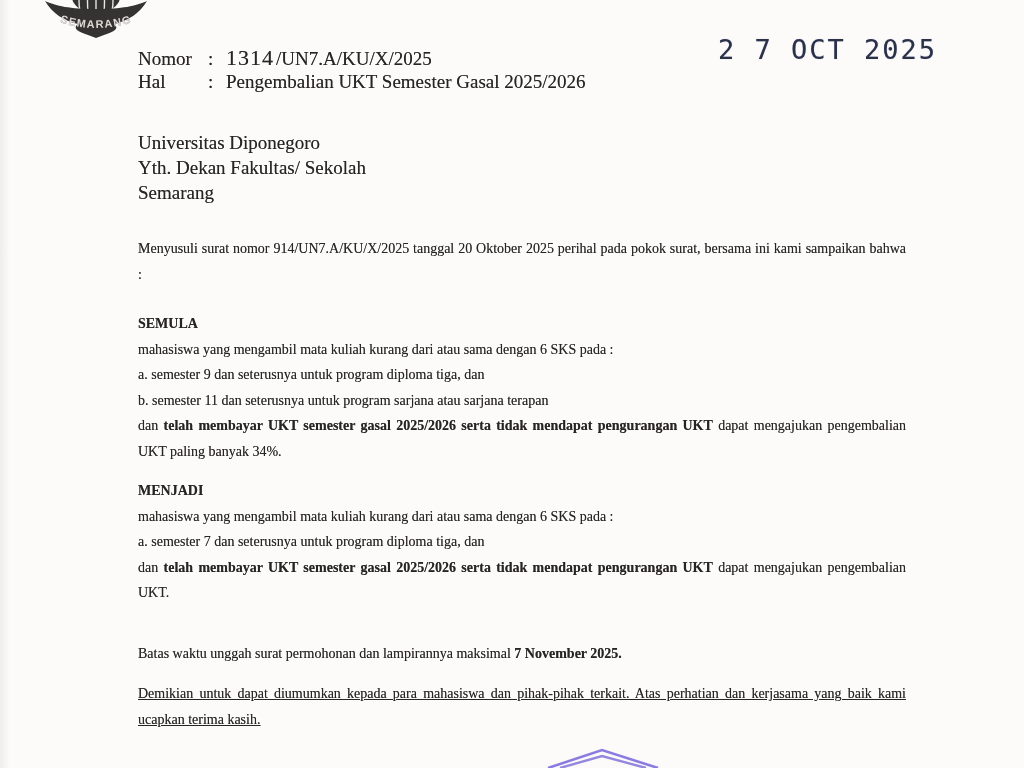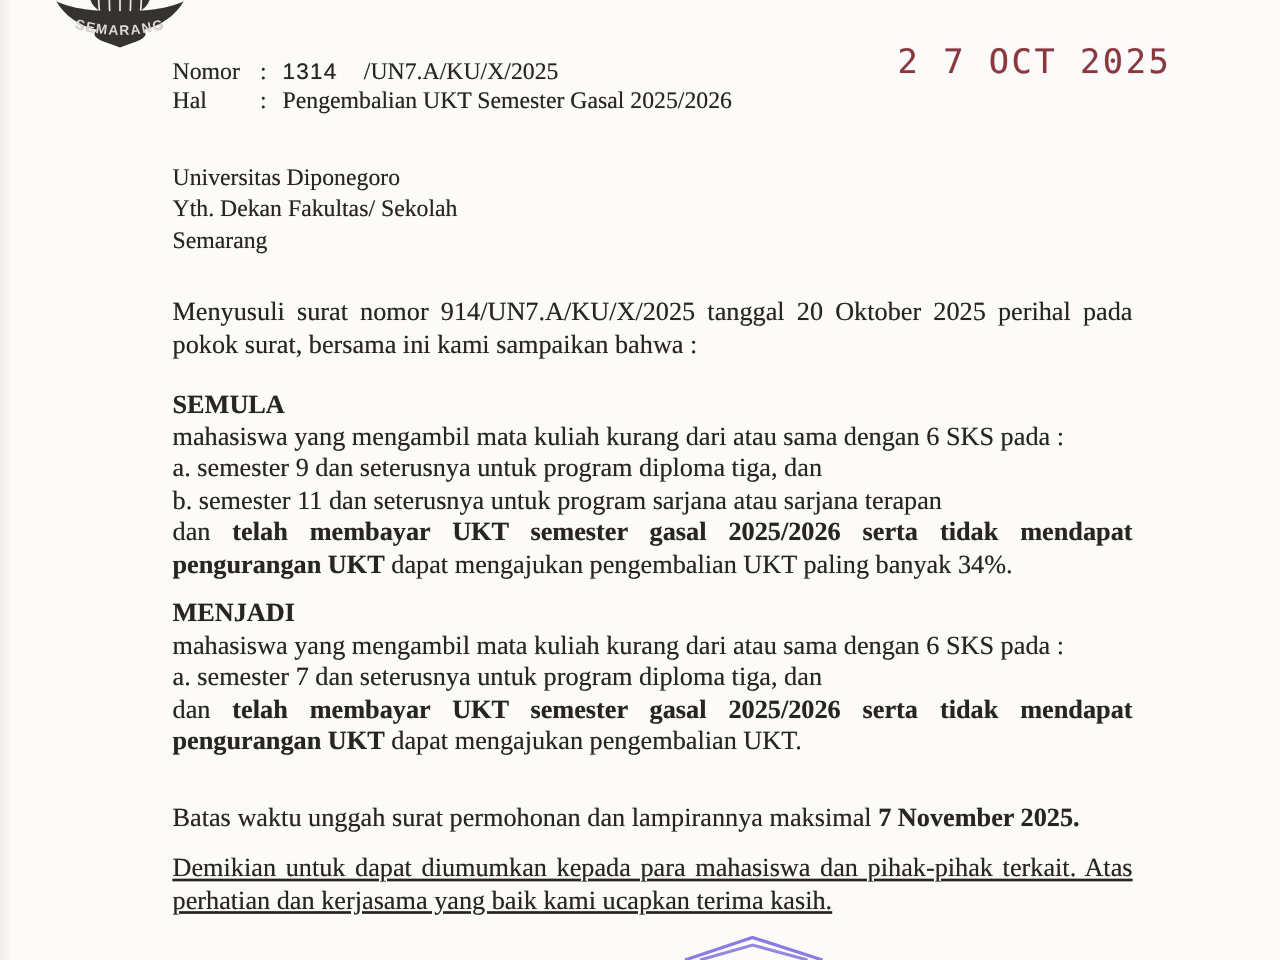--- a/index.html
+++ b/index.html
@@ -28,46 +28,46 @@
     width: 104px; height: 40px;
   }
   .numline-block {
     position: absolute; left: 138px; top: 46px;
     font-size: 19px; line-height: 23px;
   }
   .kv { display: flex; align-items: center; }
   .kv .label { width: 70px; }
   .kv .colon { width: 18px; text-align: left; }
   .handwritten {
-    font-family: Liberation Sans, sans-serif;
-    font-size: 18px;
+    font-family: Liberation Serif, serif;
+    font-size: 22px;
     letter-spacing: 1px;
-    margin-right: 21px;
+    margin-right: 2px;
     font-weight: 500;
   }
   .date-stamp {
     position: absolute; left: 718px; top: 34px;
     font-family: "DejaVu Sans Mono", monospace;
     font-size: 27px;
     letter-spacing: 2px;
-    color: #7f1d1d;
+    color: #0f172a;
     opacity: 0.88;
     text-shadow: 0 0 0.8px rgba(76,67,194,0.6);
     white-space: nowrap;
   }
   
   .recipient {
     position: absolute; left: 138px; top: 130px;
     font-size: 19px; line-height: 25px;
   }
   
   .para {
     position: absolute; left: 138px;
     width: 768px;
-    font-size: 21px; line-height: 26px;
+    font-size: 14px; line-height: 26px;
   }
   .justify { text-align: justify; }
   .opening { top: 236px; }
   .section-semula { top: 311px; line-height: 25.5px; }
   .section-menjadi { top: 478px; line-height: 25.5px; }
   .heading { font-weight: bold; }
   .bold { font-weight: bold; }
   .deadline { top: 641px; }
   .closing-para { top: 681px; text-decoration: underline; }
   

